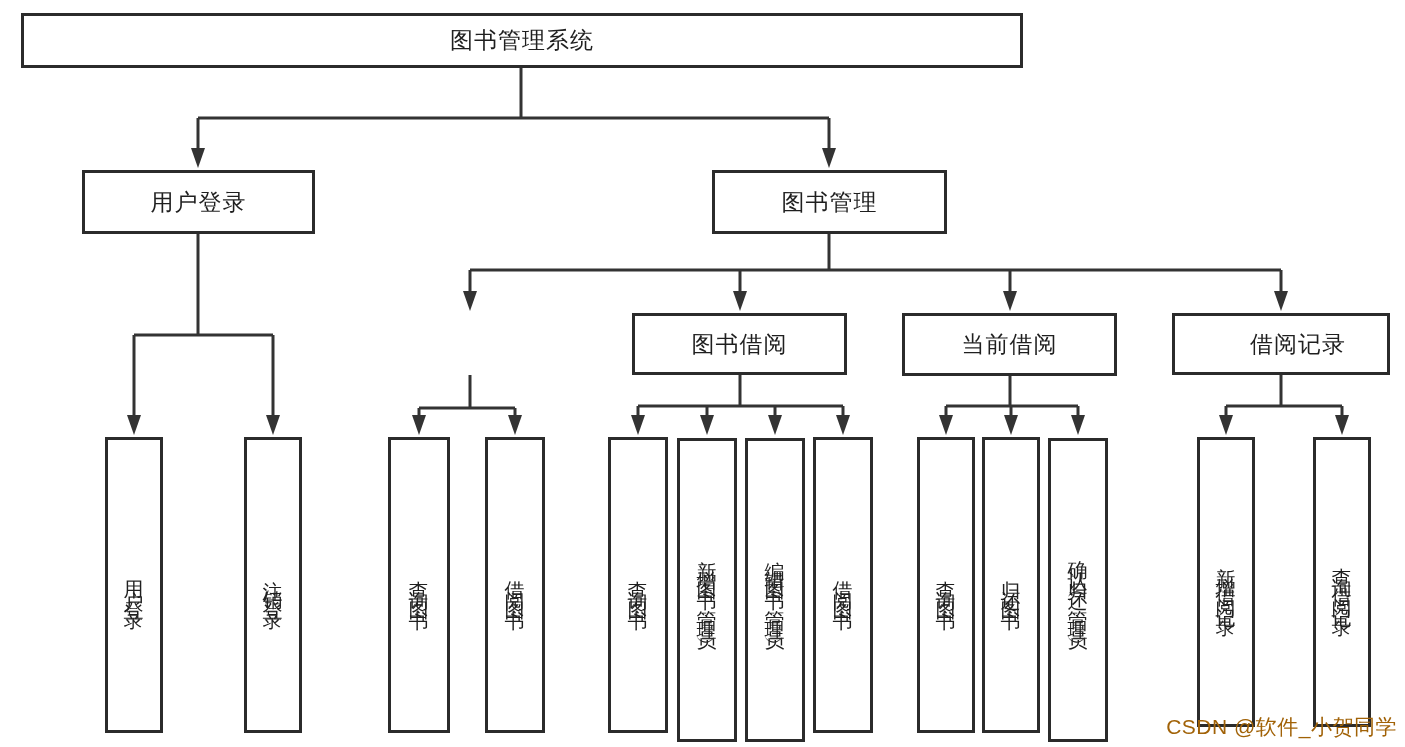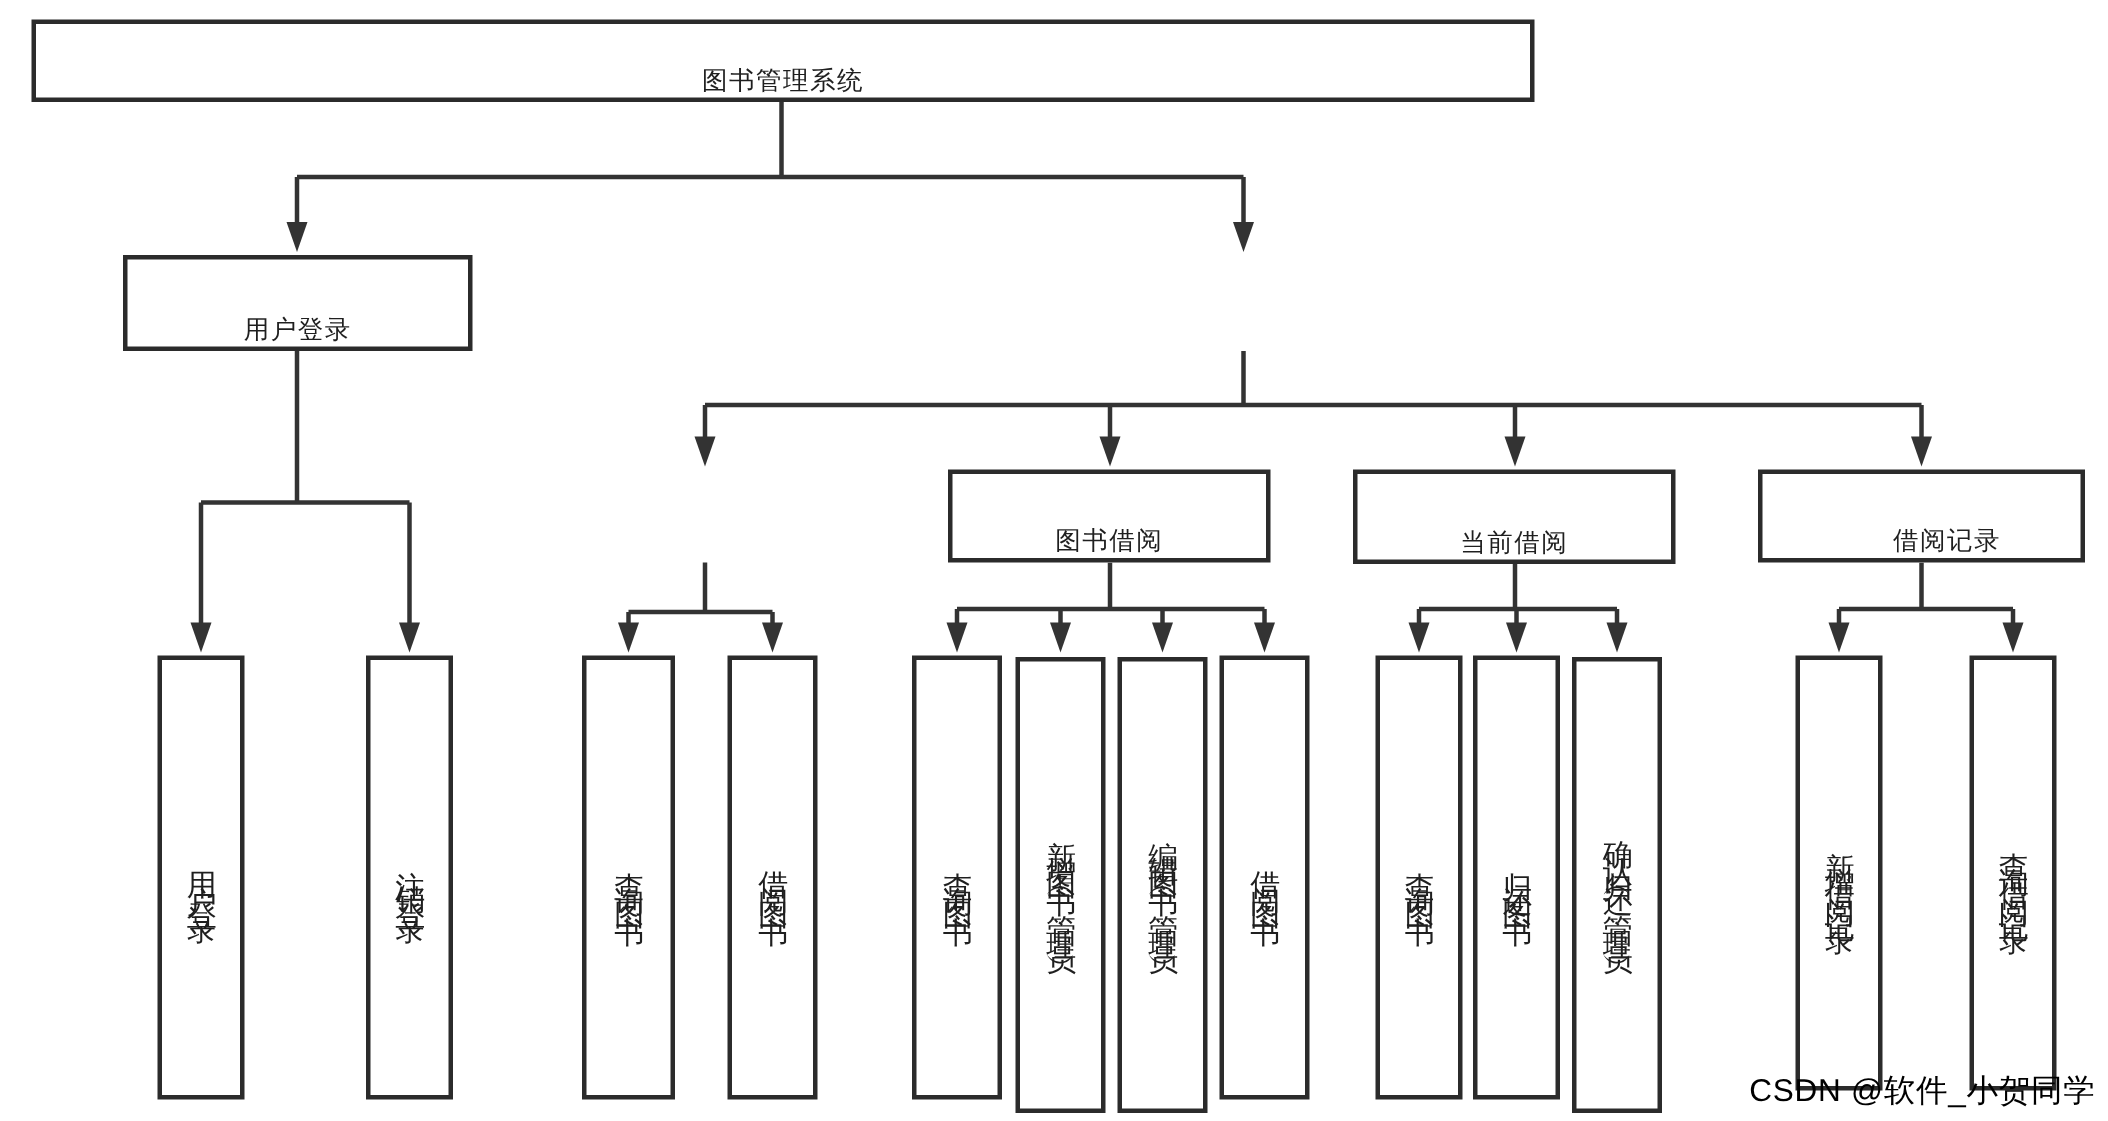--- a/index.html
+++ b/index.html
@@ -20,36 +20,36 @@
     position: absolute;
     box-sizing: border-box;
     border: 3px solid #2b2b2b;
     background: #ffffff;
     display: flex;
     align-items: center;
     justify-content: center;
     color: #1f1f1f;
     z-index: 2;
   }
-  .hnode { font-size: 17px; letter-spacing: 1px; align-items: flex-end; }
+  .hnode { font-size: 23px; letter-spacing: 1px; }
   .leaf .vtext {
     writing-mode: vertical-rl;
     text-orientation: mixed;
     font-size: 20px;
     line-height: 1;
     letter-spacing: 10px;
     color: #1f1f1f;
     white-space: nowrap;
   }
   .watermark {
     position: absolute;
     right: 8px;
     bottom: 6px;
     font-size: 21px;
-    color: #000000;
+    color: #a16207;
     z-index: 5;
     letter-spacing: 0.5px;
   }
 </style>
 </head>
 <body>
 
 <div class="canvas">
 
   <svg class="connectors" width="1405" height="747" viewBox="0 0 1405 747">
@@ -118,20 +118,23 @@
     </g>
   </svg>
 
   <div class="node hnode" style="left:21px; top:13px; width:1002px; height:55px;">
     <span>图书管理系统</span>
   </div>
 
   <div class="node hnode" style="left:82px; top:170px; width:233px; height:64px;">
     <span>用户登录</span>
   </div>
+  <div class="node hnode" style="left:712px; top:170px; width:235px; height:64px;">
+    <span>图书管理</span>
+  </div>
 
   <div class="node hnode" style="left:632px; top:313px; width:215px; height:62px;">
     <span>图书借阅</span>
   </div>
   <div class="node hnode" style="left:902px; top:313px; width:215px; height:63px;">
     <span>当前借阅</span>
   </div>
   <div class="node hnode" style="left:1172px; top:313px; width:218px; height:62px;padding-left:34px;">
     <span>借阅记录</span>
   </div>

